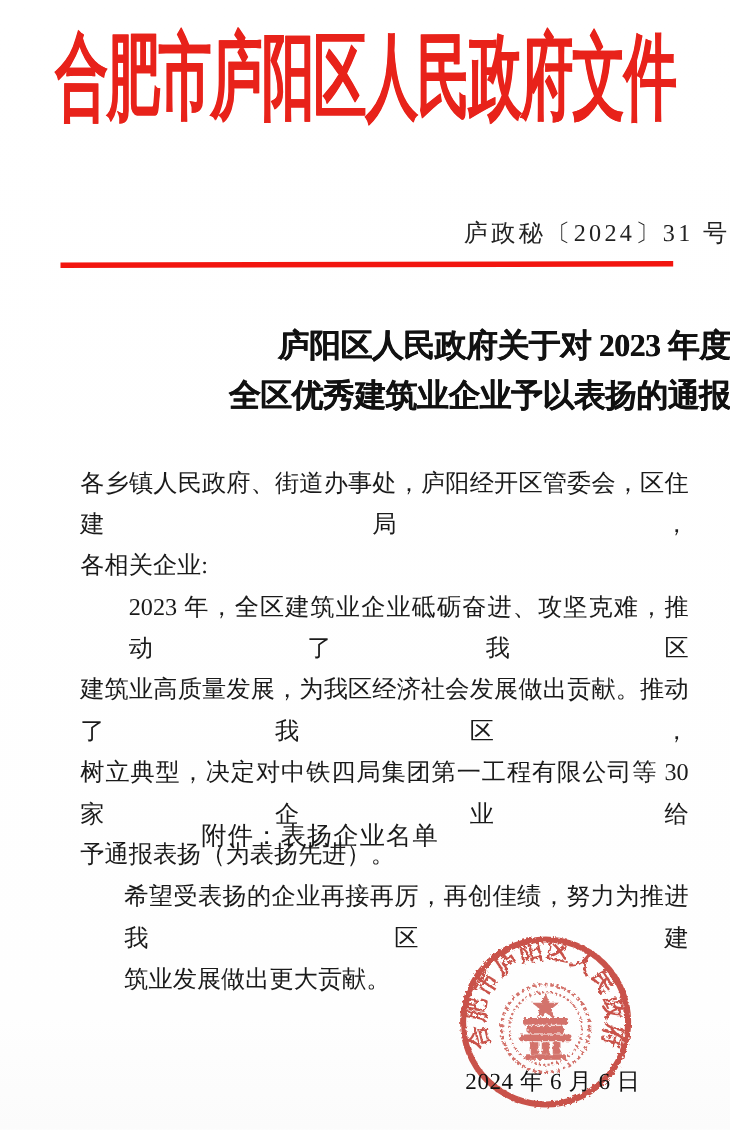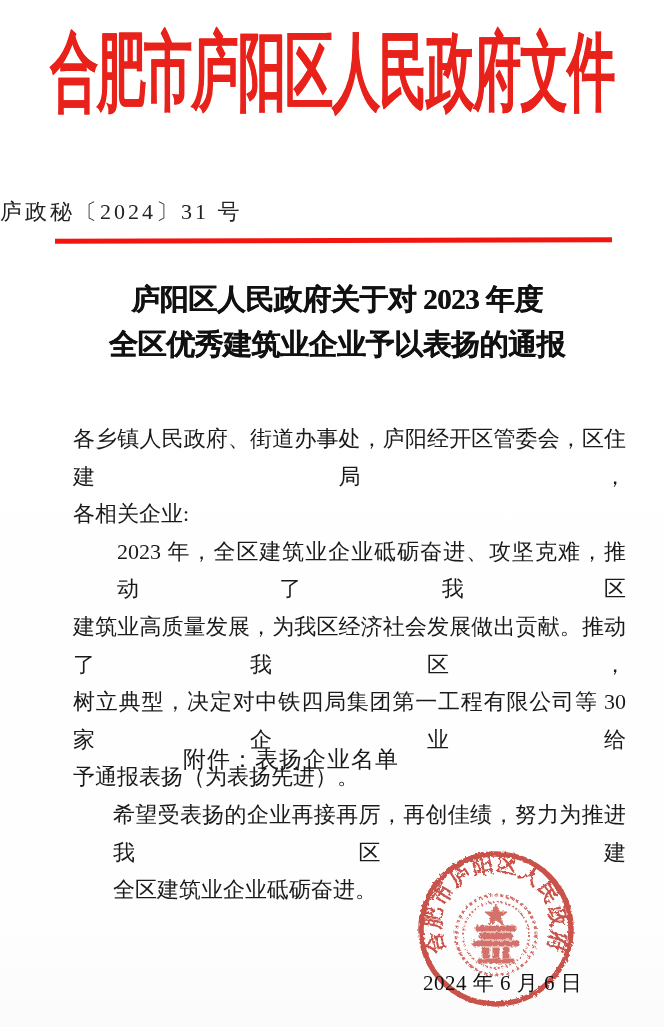--- a/index.html
+++ b/index.html
@@ -27,36 +27,36 @@
     letter-spacing: -1px;
     color: #e8221a;
     transform: scaleY(1.78);
     transform-origin: 50% 0;
     text-shadow: 0.5px 0 0 #e8221a;
     white-space: nowrap;
   }
   .doc-number {
     position: absolute;
     top: 197px; left: 0; width: 100%;
-    text-align: left;
+    text-align: right;
     font-size: 22px;
     letter-spacing: 3px;
     color: #222;
   }
   .red-line {
     position: absolute;
     top: 238px; left: 55px;
     width: 557px; height: 5px;
     background: #f2150f;
     transform: rotate(-0.15deg);
   }
   .doc-title {
     position: absolute;
-    top: 277px; left: 0; width: 100%;
-    text-align: center;
+    top: 293px; left: 0; width: 100%;
+    text-align: right;
     font-size: 29px;
     font-weight: 700;
     line-height: 45px;
     letter-spacing: -0.5px;
     color: #111;
     text-shadow: 0.4px 0 0 #111;
     padding-left: 10px;
   }
   .body-text {
     position: absolute;
@@ -114,21 +114,21 @@
   </div>
 
   <div class="body-text">
       <div class="body-line justify">各乡镇人民政府、街道办事处，庐阳经开区管委会，区住建局，</div>
       <div class="body-line">各相关企业:</div>
       <div class="body-line justify" style="padding-left: 44px;">2023 年，全区建筑业企业砥砺奋进、攻坚克难，推动了我区</div>
       <div class="body-line justify">建筑业高质量发展，为我区经济社会发展做出贡献。推动了我区，</div>
       <div class="body-line justify">树立典型，决定对中铁四局集团第一工程有限公司等 30 家企业给</div>
       <div class="body-line">予通报表扬（为表扬先进）。</div>
       <div class="body-line justify" style="padding-left: 40px;">希望受表扬的企业再接再厉，再创佳绩，努力为推进我区建</div>
-      <div class="body-line" style="padding-left: 40px;">全区建筑业企业砥砺奋进。</div>
+      <div class="body-line" style="padding-left: 40px;">筑业发展做出更大贡献。</div>
     </div>
 
   <div class="attachment">附件：表扬企业名单</div>
 
   <svg class="seal" viewBox="0 0 178 178">
     <defs>
       <filter id="stamp" x="-10%" y="-10%" width="120%" height="120%">
         <feTurbulence type="fractalNoise" baseFrequency="0.35" numOctaves="2" result="n"></feTurbulence>
         <feDisplacementMap in="SourceGraphic" in2="n" scale="4"></feDisplacementMap>
       </filter>

